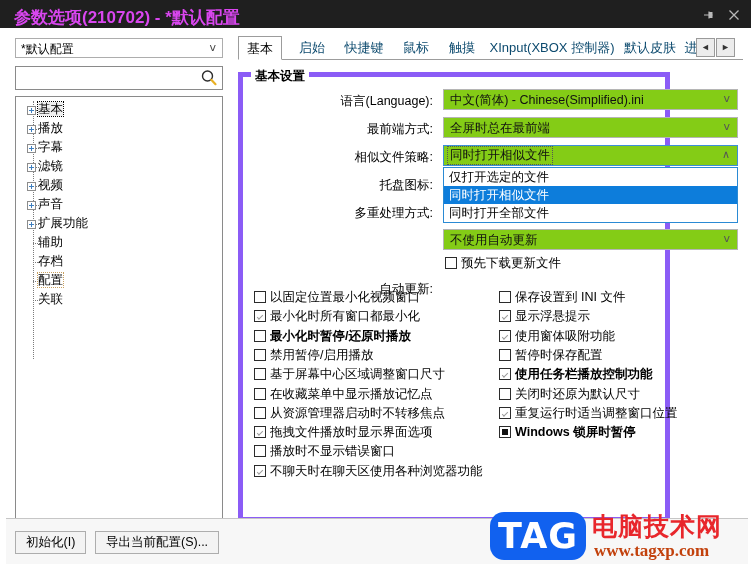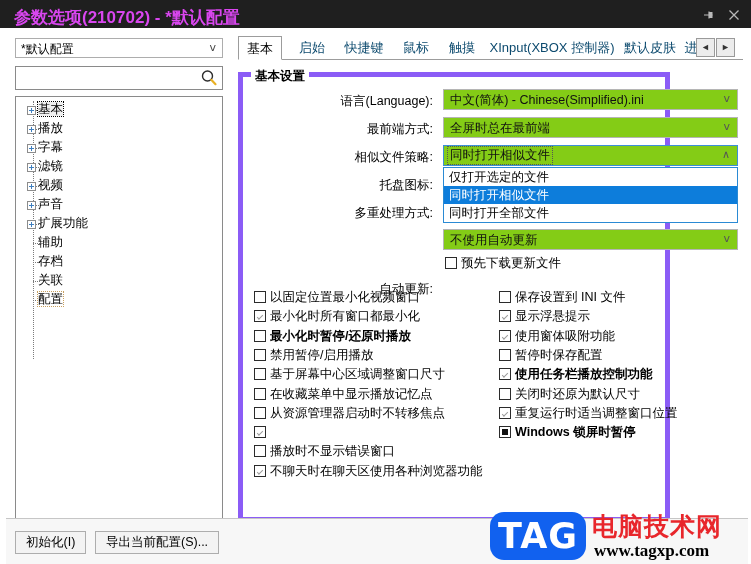--- a/index.html
+++ b/index.html
@@ -325,21 +325,21 @@
   .wm-cn {
     position: absolute; left: 112px; top: 2px;
     font-size: 25px; font-weight: bold;
     color: #e8262b;
     letter-spacing: 1px;
     white-space: nowrap;
   }
   .wm-url {
     position: absolute; left: 114px; top: 33px;
     font-size: 17px; font-weight: bold;
-    color: #000000;
+    color: #c2410c;
     font-family: "Liberation Serif", serif;
     white-space: nowrap;
   }
 </style>
 </head>
 <body>
 
 <div id="app">
 
   <div class="titlebar">
@@ -385,22 +385,22 @@
 
         <div class="tnode"><span class="plusdash"></span><span class="plus"></span><span class="label sel">基本</span></div>
             <div class="tnode"><span class="plusdash"></span><span class="plus"></span><span class="label">播放</span></div>
             <div class="tnode"><span class="plusdash"></span><span class="plus"></span><span class="label">字幕</span></div>
             <div class="tnode"><span class="plusdash"></span><span class="plus"></span><span class="label">滤镜</span></div>
             <div class="tnode"><span class="plusdash"></span><span class="plus"></span><span class="label">视频</span></div>
             <div class="tnode"><span class="plusdash"></span><span class="plus"></span><span class="label">声音</span></div>
             <div class="tnode"><span class="plusdash"></span><span class="plus"></span><span class="label">扩展功能</span></div>
             <div class="tnode"><span class="leafdash"></span><span class="label">辅助</span></div>
             <div class="tnode"><span class="leafdash"></span><span class="label">存档</span></div>
+            <div class="tnode"><span class="leafdash"></span><span class="label focused">配置</span></div>
             <div class="tnode"><span class="leafdash"></span><span class="label">关联</span></div>
-            <div class="tnode"><span class="leafdash"></span><span class="label focused">配置</span></div>
           </div>
       </div>
 
     </div>
 
     <div class="rightpane">
 
       <div class="tabline"></div>
       <div class="tabstrip">
           <div class="tab" style="left: 438px; width: 18px; text-align: center;"><span>进</span></div>
@@ -470,21 +470,21 @@
           </div>
 
         <div id="cb-left-col">
             <div class="cb" style="left: 11px; top: 212px;"><span class="box"></span><span>以固定位置最小化视频窗口</span></div>
             <div class="cb checked" style="left: 11px; top: 231.3px;"><span class="box"></span><span>最小化时所有窗口都最小化</span></div>
             <div class="cb bold" style="left: 11px; top: 250.6px;"><span class="box"></span><span>最小化时暂停/还原时播放</span></div>
             <div class="cb" style="left: 11px; top: 269.9px;"><span class="box"></span><span>禁用暂停/启用播放</span></div>
             <div class="cb" style="left: 11px; top: 289.2px;"><span class="box"></span><span>基于屏幕中心区域调整窗口尺寸</span></div>
             <div class="cb" style="left: 11px; top: 308.5px;"><span class="box"></span><span>在收藏菜单中显示播放记忆点</span></div>
             <div class="cb" style="left: 11px; top: 327.8px;"><span class="box"></span><span>从资源管理器启动时不转移焦点</span></div>
-            <div class="cb checked" style="left: 11px; top: 347.1px;"><span class="box"></span></div>
+            <div class="cb checked" style="left: 11px; top: 347.1px;"><span class="box"></span><span>拖拽文件播放时显示界面选项</span></div>
             <div class="cb" style="left: 11px; top: 366.4px;"><span class="box"></span><span>播放时不显示错误窗口</span></div>
             <div class="cb checked" style="left: 11px; top: 385.7px;"><span class="box"></span><span>不聊天时在聊天区使用各种浏览器功能</span></div>
           </div>
         <div id="cb-right-col">
             <div class="cb" style="left: 256px; top: 212px;"><span class="box"></span><span>保存设置到 INI 文件</span></div>
             <div class="cb checked" style="left: 256px; top: 231.3px;"><span class="box"></span><span>显示浮悬提示</span></div>
             <div class="cb checked" style="left: 256px; top: 250.6px;"><span class="box"></span><span>使用窗体吸附功能</span></div>
             <div class="cb" style="left: 256px; top: 269.9px;"><span class="box"></span><span>暂停时保存配置</span></div>
             <div class="cb checked bold" style="left: 256px; top: 289.2px;"><span class="box"></span><span>使用任务栏播放控制功能</span></div>
             <div class="cb" style="left: 256px; top: 308.5px;"><span class="box"></span><span>关闭时还原为默认尺寸</span></div>

